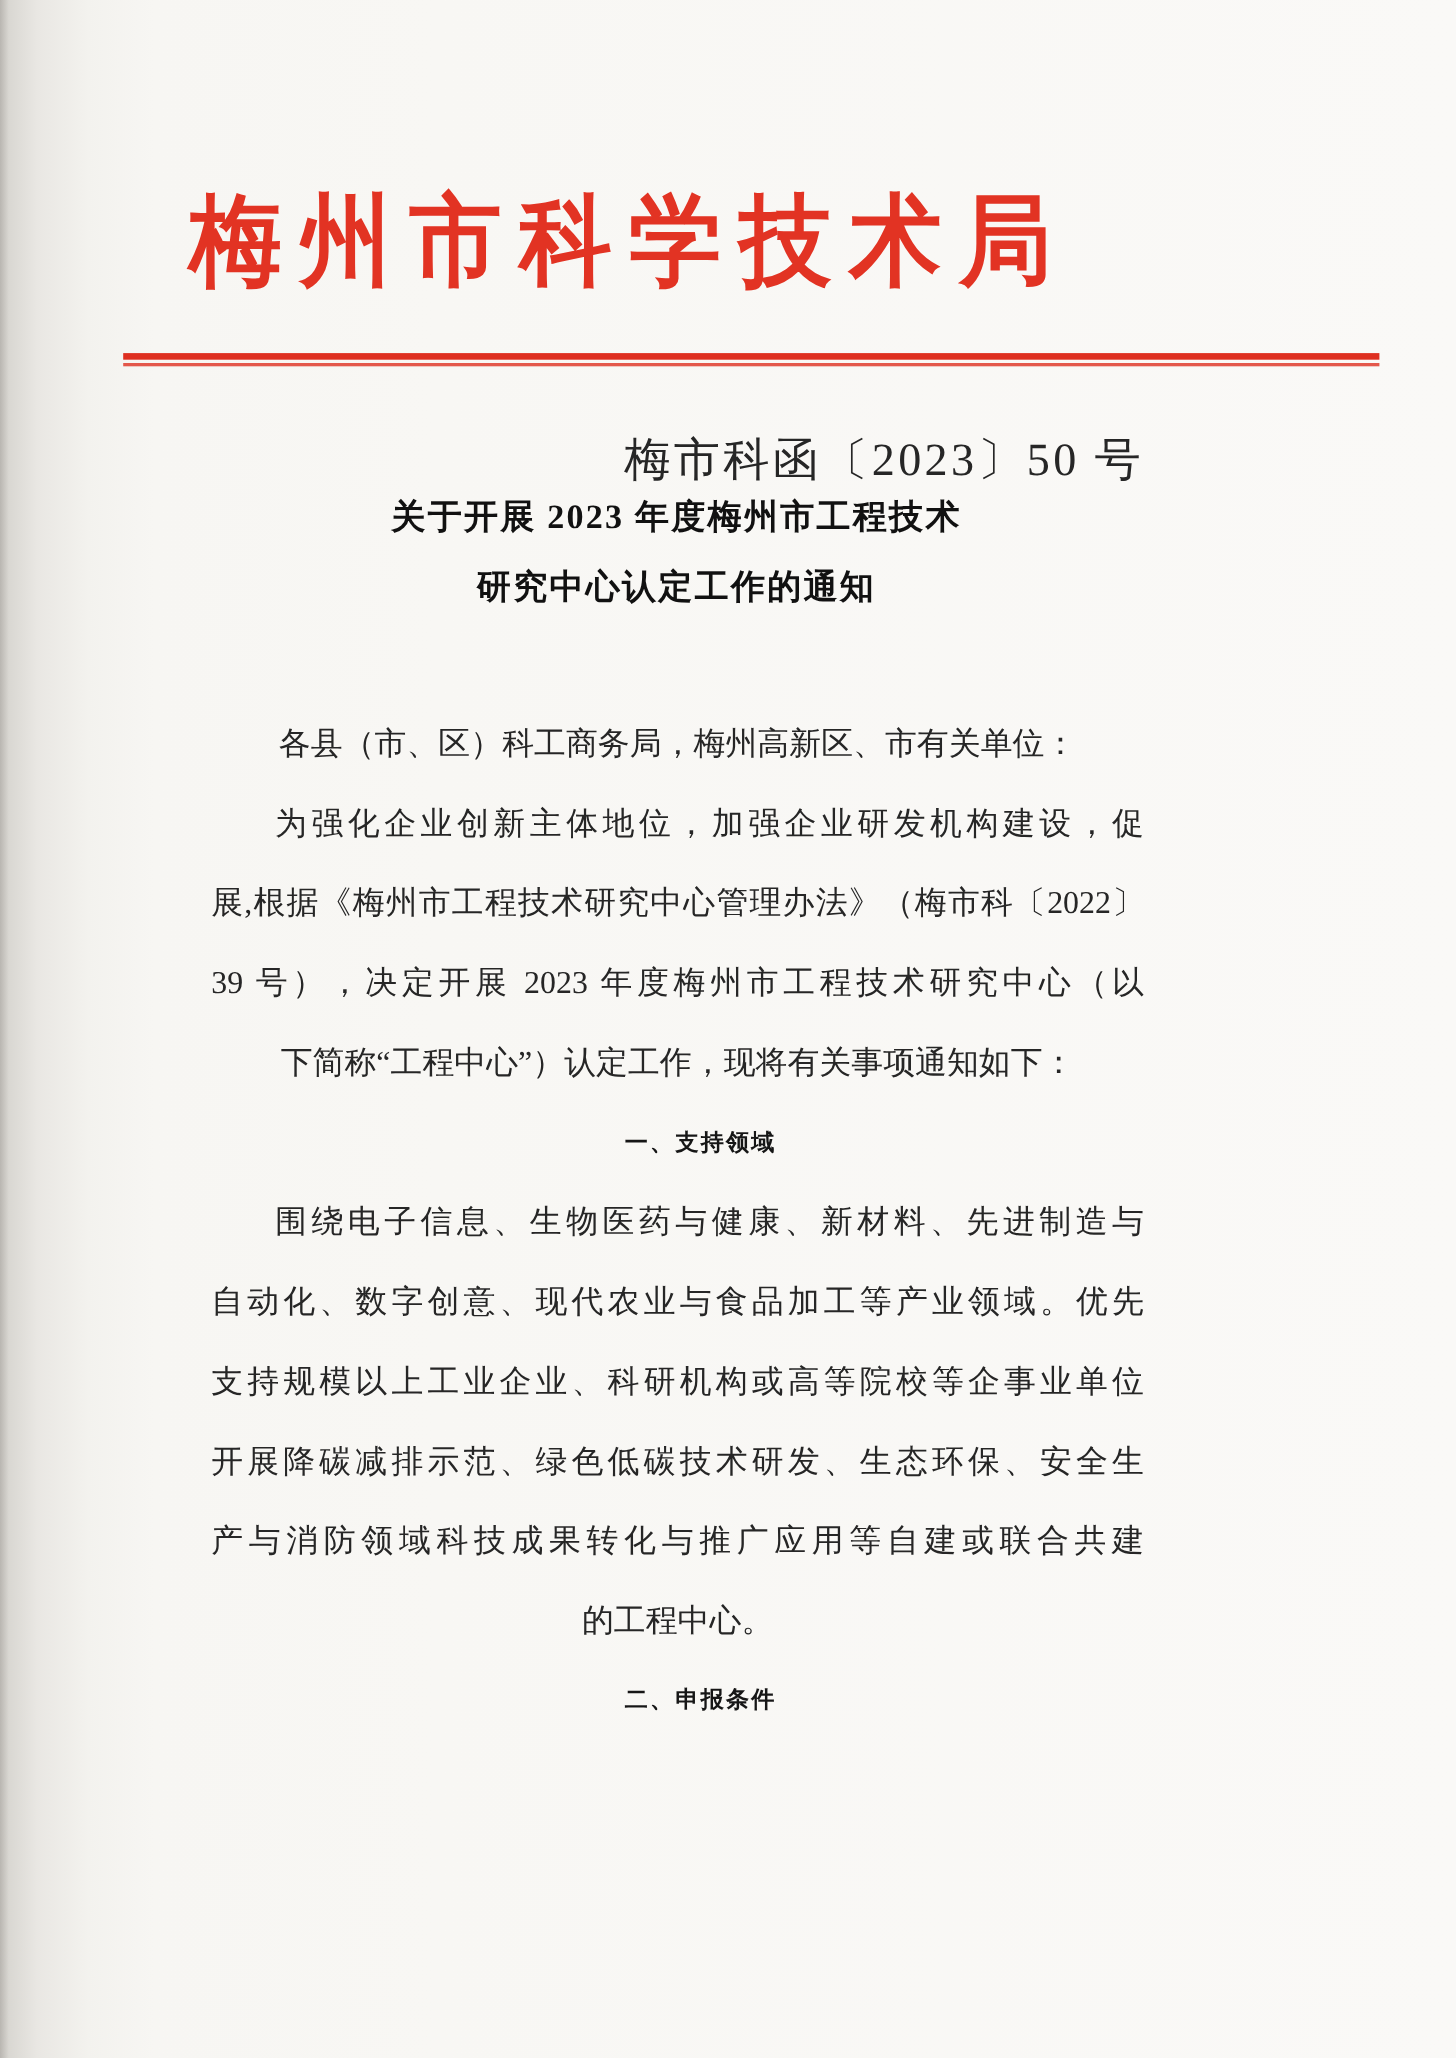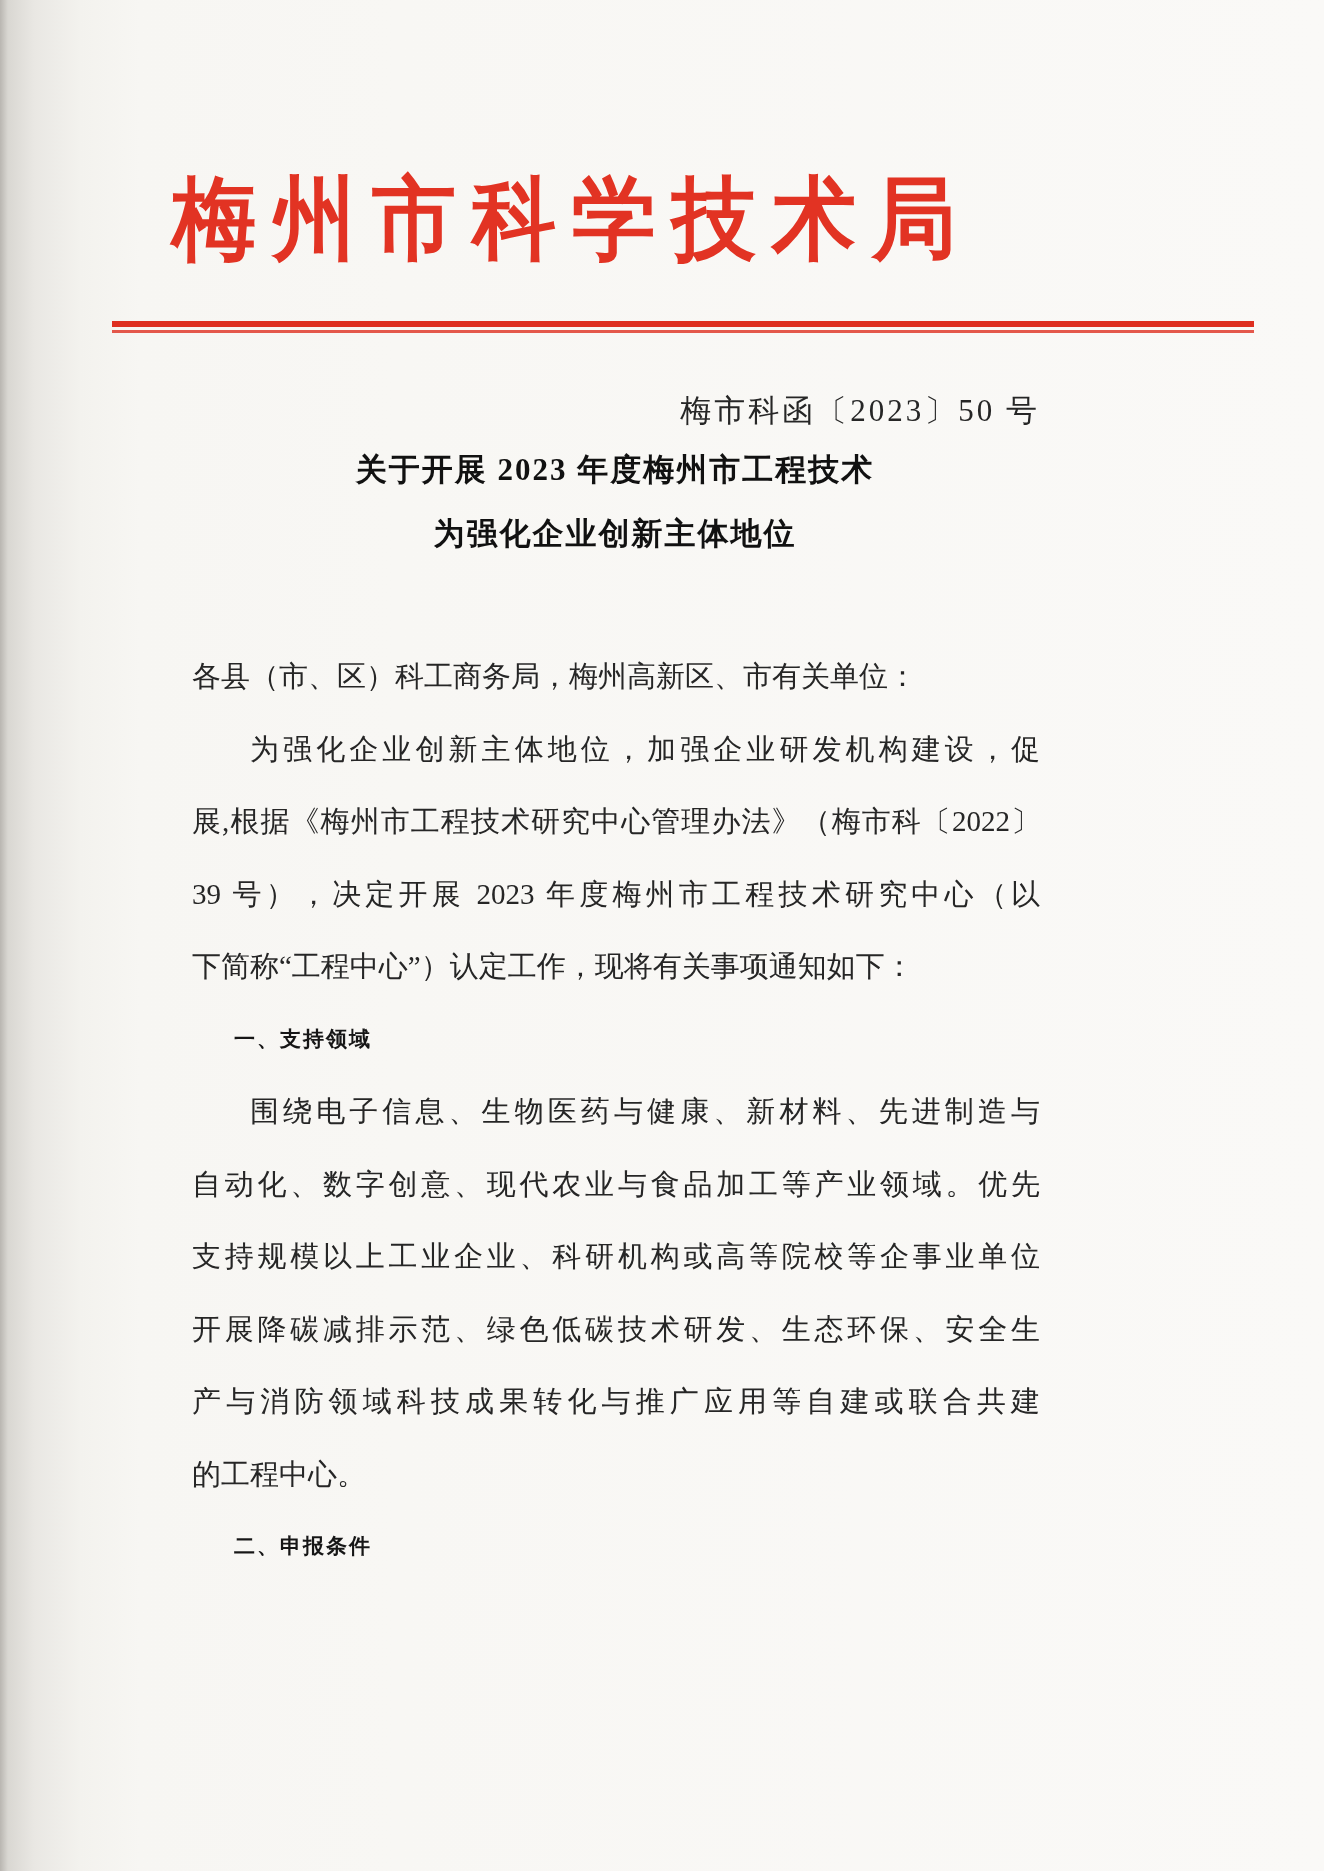--- a/index.html
+++ b/index.html
@@ -37,21 +37,21 @@
   .red-rule{
     position:absolute;left:112px;top:321px;width:1142px;
   }
   .red-rule .thick{height:6px;background:var(--rule-red);}
   .red-rule .gap{height:3px;}
   .red-rule .thin{height:3px;background:var(--rule-red);opacity:.8;}
   
   .doc-number{
     position:absolute;left:190px;top:390px;width:850px;
     text-align:right;
-    font-size:31px;letter-spacing:3px;
+    font-size:42px;letter-spacing:3px;
     color:var(--text);
     white-space:nowrap;
   }
   
   .title{
     position:absolute;left:190px;top:438px;width:850px;
     text-align:center;
     font-weight:bold;
     font-size:31px;line-height:64px;
     letter-spacing:2px;
@@ -65,21 +65,21 @@
     color:var(--text);
   }
   .bodyline{
     height:72.5px;
     line-height:72.5px;
     overflow:hidden;
     text-align:justify;
     text-align-last:justify;
     text-justify:inter-character;
   }
-  .no-stretch{text-align:left;text-align-last:auto;}
+  .no-stretch{text-align:center;text-align-last:auto;}
   .indent{text-indent:2em;}
   .heading{
     font-family:"Liberation Sans","DejaVu Sans",sans-serif;
     font-weight:bold;
     font-size:21px;
     letter-spacing:2px;
     color:#161616;
   }
 </style>
 </head>
@@ -92,21 +92,21 @@
   <div class="red-rule">
     <div class="thick"></div>
     <div class="gap"></div>
     <div class="thin"></div>
   </div>
 
   <div class="doc-number">梅市科函〔2023〕50 号</div>
 
   <h1 class="title">
     <span class="title-line">关于开展 2023 年度梅州市工程技术</span>
-    <span class="title-line">为强化企业创新主体地位</span>
+    <span class="title-line">研究中心认定工作的通知</span>
   </h1>
 
   <div class="body">
 
     <div class="bodyline no-stretch">各县（市、区）科工商务局，梅州高新区、市有关单位：</div>
 
     <div class="bodyline indent">为强化企业创新主体地位，加强企业研发机构建设，促</div>
     <div class="bodyline">展,根据《梅州市工程技术研究中心管理办法》（梅市科〔2022〕</div>
     <div class="bodyline">39 号），决定开展 2023 年度梅州市工程技术研究中心（以</div>
     <div class="bodyline no-stretch">下简称“工程中心”）认定工作，现将有关事项通知如下：</div>

